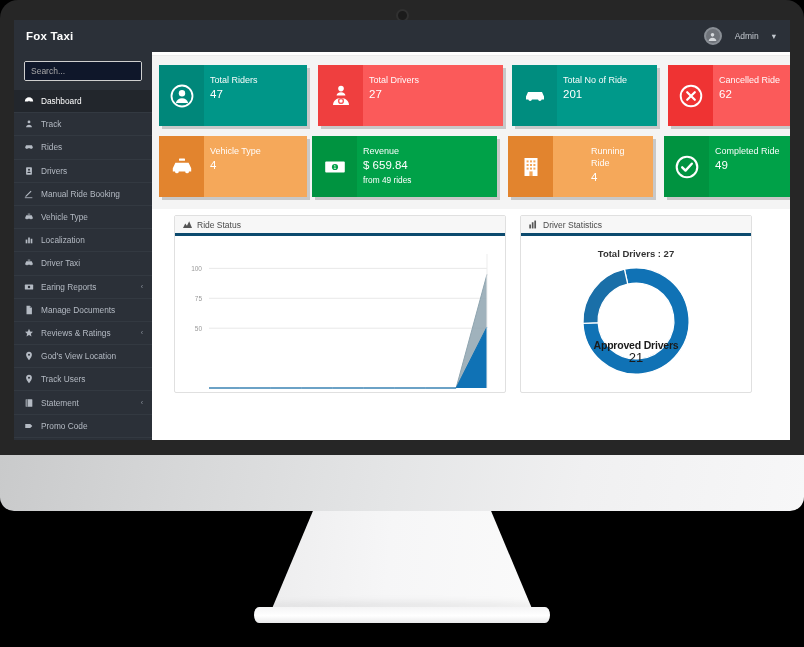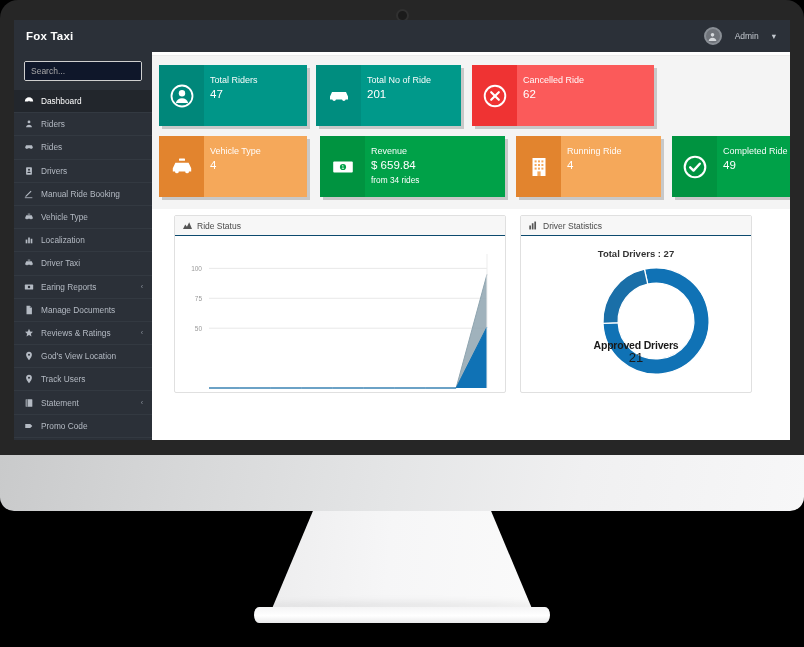--- a/index.html
+++ b/index.html
@@ -108,32 +108,32 @@
   .card-body { flex: 1; padding: 9px 24px 0 6px; }
   .card-label { font-size: 9px; line-height: 12px; opacity: .97; }
   .card-value { font-size: 11.5px; line-height: 15px; margin-top: 1px; }
   .card-sub { font-size: 8.3px; line-height: 12px; margin-top: 1px; }
 
   
   .panels { display: flex; gap: 14px; padding: 6px 22px 0 22px; background: #fff; }
   .panel { background: #fff; border: 1px solid #e0e0e0; border-radius: 2px; }
   .panel-head {
     height: 20px; display: flex; align-items: center; gap: 5px; padding: 0 8px;
-    background: #f7f7f7; border-bottom: 1px solid #0c4a6e;
+    background: #f7f7f7; border-bottom: 3px solid #0c4a6e;
     font-size: 8.5px; color: #4a4a4a;
   }
   .panel-body { padding: 6px 0 0 0; position: relative; }
 
   
   .rs-chart { position: relative; width: 100%; height: 150px; }
   .rs-chart svg { display: block; }
 
   
   .ds-title { text-align: center; font-size: 9.5px; font-weight: bold; color: #333; margin: 6px 0 2px; }
-  .donut-wrap { position: relative; width: 100%; height: 120px; display:flex; justify-content:flex-end; }
+  .donut-wrap { position: relative; width: 100%; height: 120px; display:flex; justify-content:center; }
   .donut-center {
     position: absolute; left: 0; right: 0; top: 78px; text-align: center;
   }
   .donut-center .dc-label { font-size: 10.5px; font-weight: bold; color: #1a1a1a; letter-spacing:-.2px; }
   .donut-center .dc-value { font-size: 13px; color: #1a1a1a; margin-top: -1px; }
 
   .admin-chip { display:flex; align-items:center; gap:13px; color:#c3c8cf; font-size:8.5px; }
   .avatar-circle {
     width:18px; height:18px; border-radius:50%; background:#6f737a;
     border:2px solid #8a8f96; display:flex; align-items:center; justify-content:center;
@@ -174,21 +174,21 @@
                 </span>
                 <span>Dashboard</span>
               </div>
               <div class="nav-item">
                 <span class="ico">
                   <svg width="10" height="10" viewBox="0 0 24 24">
                     <circle cx="12" cy="7" r="3.4" fill="#b4bac3"></circle>
                     <path d="M5 20c0-4 3.2-6.4 7-6.4S19 16 19 20z" fill="#b4bac3"></path>
                   </svg>
                 </span>
-                <span>Riders</span>
+                <span>Track</span>
               </div>
               <div class="nav-item">
                 <span class="ico">
                   <svg width="10" height="10" viewBox="0 0 24 24">
                     <path d="M3 15v-3l2-4h14l2 4v3h-2a2 2 0 0 1-4 0H9a2 2 0 0 1-4 0z" fill="#b4bac3"></path>
                   </svg>
                 </span>
                 <span>Rides</span>
               </div>
               <div class="nav-item">
@@ -332,20 +332,34 @@
                       <circle cx="12" cy="12" r="10.5" fill="none" stroke="#fff" stroke-width="1.8"></circle>
                       <circle cx="12" cy="9.3" r="3.2" fill="#fff"></circle>
                       <path d="M5.8 19c.7-3.2 3.2-4.8 6.2-4.8s5.5 1.6 6.2 4.8z" fill="#fff"></path>
                     </svg>
                   </div>
                   <div class="card-body">
                     <div class="card-label">Total Riders</div>
                     <div class="card-value">47</div>
                   </div>
                 </div>
+                <div class="card" style="background: rgb(251, 90, 90); flex: 0 0 185px; margin-left: 6px;">
+                  <div class="card-icon" style="background: rgb(239, 63, 63);">
+                    <svg width="24" height="24" viewBox="0 0 24 24">
+                      <circle cx="12" cy="4.6" r="2.8" fill="#fff"></circle>
+                      <path d="M12 8.2c-2.6 0-4.4 1.6-4.4 3.4h8.8c0-1.8-1.8-3.4-4.4-3.4z" fill="#fff"></path>
+                      <path d="M4 21c0-4.2 3.6-7 8-7s8 2.8 8 7z" fill="#fff"></path>
+                      <circle cx="12" cy="17" r="2.4" fill="none" stroke="#fb5a5a" stroke-width="1.4"></circle>
+                    </svg>
+                  </div>
+                  <div class="card-body">
+                    <div class="card-label">Total Drivers</div>
+                    <div class="card-value">27</div>
+                  </div>
+                </div>
                 <div class="card" style="background: rgb(0, 153, 138); flex: 0 0 145px; margin-left: 4px;">
                   <div class="card-icon" style="background: rgb(0, 141, 127);">
                     <svg width="24" height="24" viewBox="0 0 24 24">
                       <path d="M3 15.5v-3l2-4.5h14l2 4.5v3h-2.3a1.9 1.9 0 0 1-3.7 0H9a1.9 1.9 0 0 1-3.7 0z" fill="#fff"></path>
                     </svg>
                   </div>
                   <div class="card-body">
                     <div class="card-label">Total No of Ride</div>
                     <div class="card-value">201</div>
                   </div>
@@ -370,35 +384,35 @@
                     <svg width="24" height="24" viewBox="0 0 24 24">
                       <rect x="9" y="3.4" width="6" height="2.4" rx=".6" fill="#fff"></rect>
                       <path d="M2.8 16.4v-3.2L5.4 7.8h13.2l2.6 5.4v3.2h-2.2a1.9 1.9 0 0 1-3.8 0H8.8a1.9 1.9 0 0 1-3.8 0z" fill="#fff"></path>
                     </svg>
                   </div>
                   <div class="card-body">
                     <div class="card-label">Vehicle Type</div>
                     <div class="card-value">4</div>
                   </div>
                 </div>
-                <div class="card" style="background: rgb(0, 161, 72); flex: 0 0 185px; margin-left: 8px;">
+                <div class="card" style="background: rgb(0, 161, 72); flex: 0 0 185px; margin-left: 0;">
                   <div class="card-icon" style="background: rgb(0, 147, 64);">
                     <svg width="24" height="24" viewBox="0 0 24 24">
                       <rect x="2.2" y="6.4" width="19.6" height="11.2" rx="1" fill="#fff"></rect>
                       <circle cx="12" cy="12" r="3.1" fill="#00a148"></circle>
                       <text x="12" y="14.4" font-size="5" fill="#fff" text-anchor="middle" font-family="sans-serif">1</text>
                     </svg>
                   </div>
                   <div class="card-body">
                     <div class="card-label">Revenue</div>
                     <div class="card-value">$ 659.84</div>
-                    <div class="card-sub">from 34 rides</div>
-                  </div>
-                </div>
-                <div class="card" style="background: rgb(245, 168, 90); flex: 0 0 145px; margin-left: 6px;">
+                    <div class="card-sub">from 49 rides</div>
+                  </div>
+                </div>
+                <div class="card" style="background: rgb(245, 168, 90); flex: 0 0 145px; margin-left: 6px; gap: 32px;">
                   <div class="card-icon" style="background: rgb(226, 132, 46);">
                     <svg width="24" height="24" viewBox="0 0 24 24">
                       <rect x="5.5" y="3" width="13" height="18" fill="#fff"></rect>
                       <g fill="#f5a85a">
                         <rect x="7.6" y="5.4" width="2" height="2"></rect>
                         <rect x="11" y="5.4" width="2" height="2"></rect>
                         <rect x="14.4" y="5.4" width="2" height="2"></rect>
                         <rect x="7.6" y="9" width="2" height="2"></rect>
                         <rect x="11" y="9" width="2" height="2"></rect>
                         <rect x="14.4" y="9" width="2" height="2"></rect>

